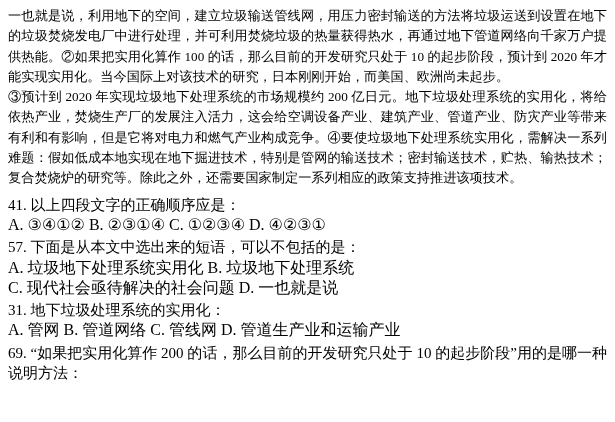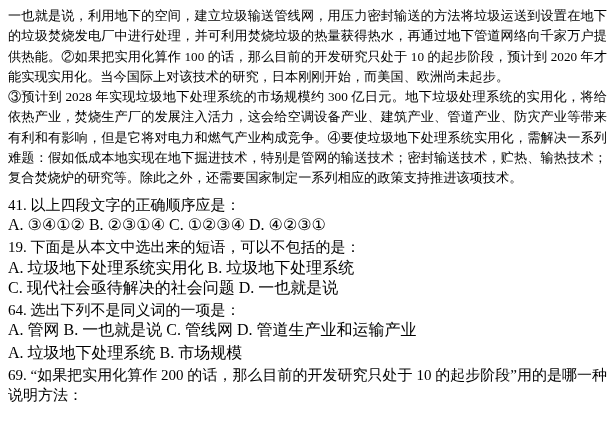--- a/index.html
+++ b/index.html
@@ -56,59 +56,58 @@
     display: block;
   }
 </style>
 </head>
 <body>
 
 <div id="page">
 
   <div class="passage">
     <p>一也就是说，利用地下的空间，建立垃圾输送管线网，用压力密封输送的方法将垃圾运送到设置在地下的垃圾焚烧发电厂中进行处理，并可利用焚烧垃圾的热量获得热水，再通过地下管道网络向千家万户提供热能。②如果把实用化算作 100 的话，那么目前的开发研究只处于 10 的起步阶段，预计到 2020 年才能实现实用化。当今国际上对该技术的研究，日本刚刚开始，而美国、欧洲尚未起步。</p>
-    <p>③预计到 2028 年实现垃圾地下处理系统的市场规模约 300 亿日元。地下垃圾处理系统的实用化，将给依热产业，焚烧生产厂的发展注入活力，这会给空调设备产业、建筑产业、管道产业、防灾产业等带来有利和有影响，但是它将对电力和燃气产业构成竞争。④要使垃圾地下处理系统实用化，需解决一系列难题：假如低成本地实现在地下掘进技术，特别是管网的输送技术；密封输送技术，贮热、输热技术；复合焚烧炉的研究等。除此之外，还需要国家制定一系列相应的政策支持推进该项技术。</p>
+    <p>③预计到 2020 年实现垃圾地下处理系统的市场规模约 200 亿日元。地下垃圾处理系统的实用化，将给依热产业，焚烧生产厂的发展注入活力，这会给空调设备产业、建筑产业、管道产业、防灾产业等带来有利和有影响，但是它将对电力和燃气产业构成竞争。④要使垃圾地下处理系统实用化，需解决一系列难题：假如低成本地实现在地下掘进技术，特别是管网的输送技术；密封输送技术，贮热、输热技术；复合焚烧炉的研究等。除此之外，还需要国家制定一系列相应的政策支持推进该项技术。</p>
   </div>
 
   <div class="questions">
 
     <div class="q-block">
       <p class="q-stem">
         <span>41.</span>
         <span>以上四段文字的正确顺序应是：</span>
       </p>
       <p class="q-options">
         <span class="opt-line">A. ③④①② B. ②③①④ C. ①②③④ D. ④②③①</span>
       </p>
     </div>
 
     <div class="q-block">
       <p class="q-stem">
-        <span>19.</span>
+        <span>57.</span>
         <span>下面是从本文中选出来的短语，可以不包括的是：</span>
       </p>
       <p class="q-options">
         <span class="opt-line">A. 垃圾地下处理系统实用化 B. 垃圾地下处理系统</span>
         <span class="opt-line">C. 现代社会亟待解决的社会问题 D. 一也就是说</span>
       </p>
     </div>
 
     <div class="q-block">
       <p class="q-stem">
-        <span>64.</span>
-        <span>选出下列不是同义词的一项是：</span>
+        <span>31.</span>
+        <span>地下垃圾处理系统的实用化：</span>
       </p>
       <p class="q-options">
-        <span class="opt-line">A. 管网 B. 一也就是说 C. 管线网 D. 管道生产业和运输产业</span>
+        <span class="opt-line">A. 管网 B. 管道网络 C. 管线网 D. 管道生产业和运输产业</span>
       </p>
     </div>
 
     <div class="q-block">
       <p class="q-options">
-        <span class="opt-line">A. 垃圾地下处理系统 B. 市场规模</span>
       </p>
     </div>
 
     <div class="q-block">
       <p class="q-stem">
         <span>69.</span>
         <span>“如果把实用化算作 200 的话，那么目前的开发研究只处于 10 的起步阶段”用的是哪一种说明方法：</span>
       </p>
 
     </div>

